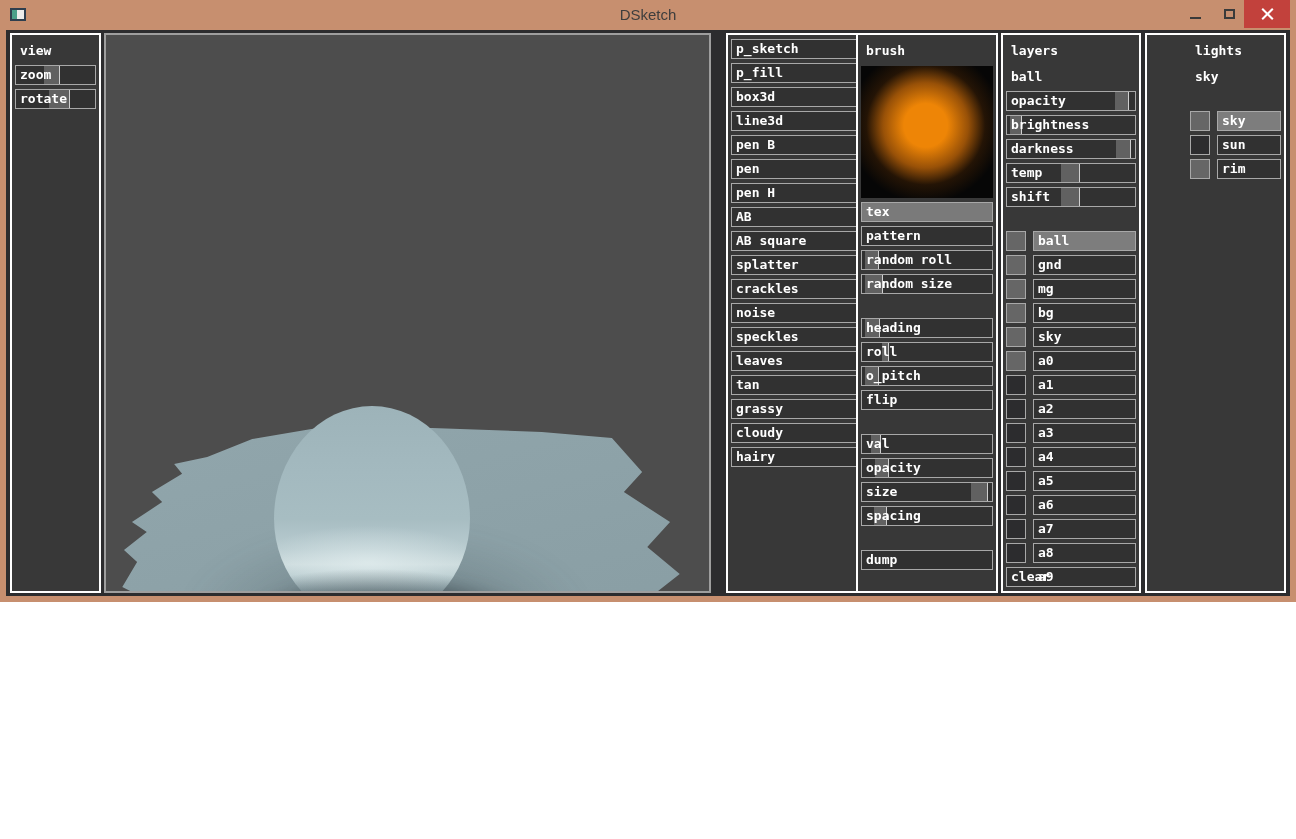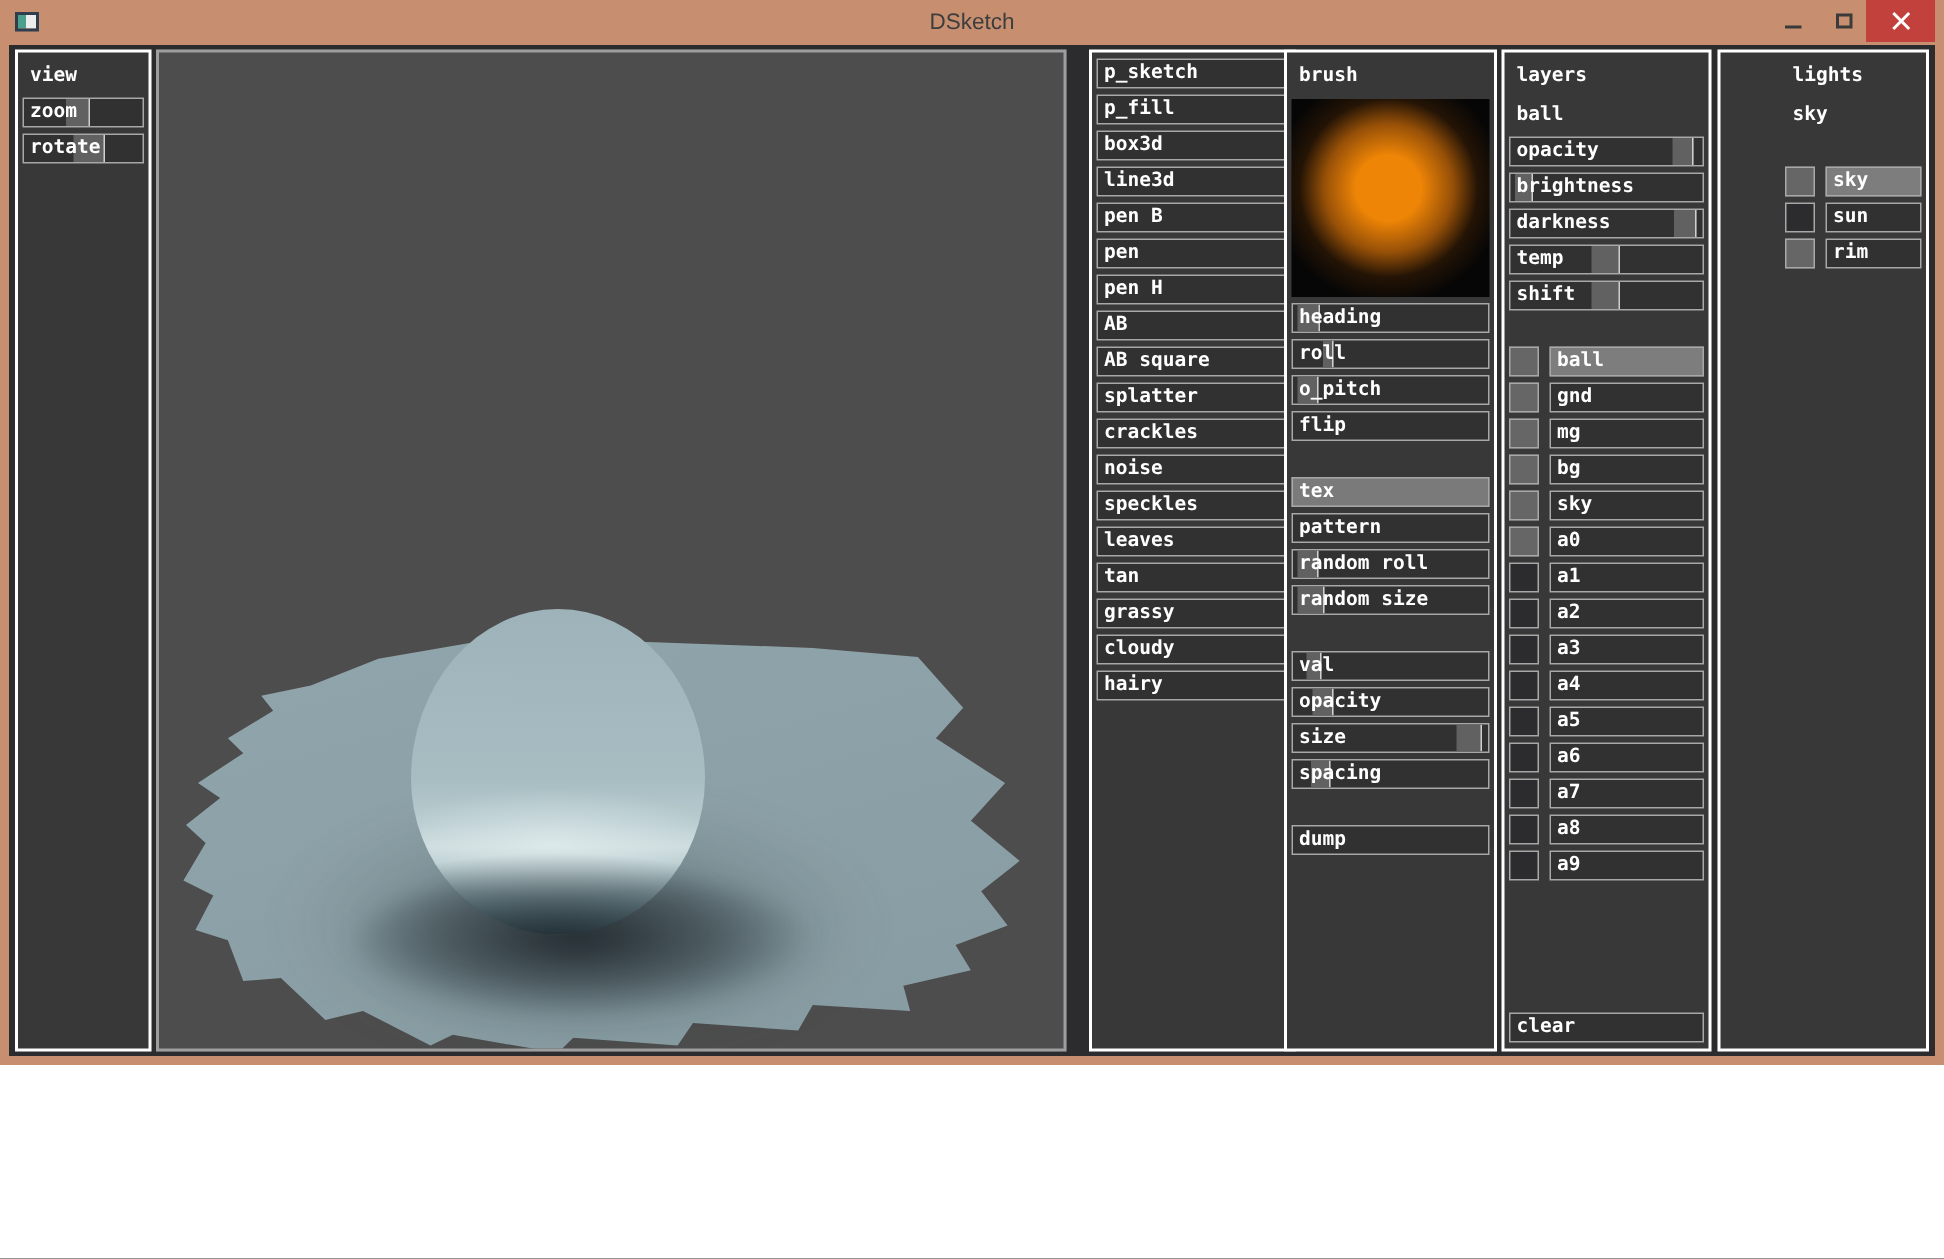--- a/index.html
+++ b/index.html
@@ -1,19 +1,19 @@
 <!DOCTYPE html>
 <html style="--titlebar: #c78f6f; --close: #c2413c; --canvas-bg: #4d4d4d; --ground-c1: #91a6ac; --ground-c2: #879ca2; --sphere-top: #9db3b9; --sphere-mid: #a7bdc2; --sphere-hi: #cbdadc; --sphere-bot: #55707a; --blob: #ee8506;"><head>
 <meta charset="utf-8">
 <style>
   * { margin:0; padding:0; box-sizing:border-box; }
   html,body { width:1296px; height:839px; overflow:hidden; }
   body { font-family:"DejaVu Sans Mono", monospace; }
 
-  .window { position:relative; width:1296px; height:710px; background:var(--titlebar,#c78f6f); }
+  .window { position:relative; width:1296px; height:602px; background:var(--titlebar,#c78f6f); }
 
   
   .titlebar { position:absolute; top:0; left:0; right:0; height:30px; }
   .app-icon { position:absolute; left:10px; top:8px; width:16px; height:13px;
               border:2px solid #2e3e4e; background:linear-gradient(90deg,#4aa08a 0 42%,#ececec 42% 100%); }
   .title { position:absolute; left:0; right:0; top:0; height:30px; line-height:30px; text-align:center;
            font-family:"Liberation Sans", sans-serif; font-size:15px; color:#3d3d3d; }
   .winbtn { position:absolute; top:0; height:28px; display:flex; align-items:center; justify-content:center; cursor:default; }
   .btn-min { right:86px; width:30px; }
   .btn-min .bar { width:11px; height:2px; background:#3a3a3a; margin-top:8px; }
@@ -139,30 +139,30 @@
           <div class="ctl"><span>cloudy</span></div>
           <div class="ctl"><span>hairy</span></div>
         </div>
     </div>
 
     <div class="panel p-brush">
       <div class="plabel">brush</div>
       <div class="preview"></div>
       <div id="brush-sections">
           <div class="section">
+            <div class="ctl active"><span>tex</span></div>
+            <div class="ctl"><span>pattern</span></div>
+            <div class="ctl"><div class="handle" style="left: 2%; width: 11%;"></div><span>random roll</span></div>
+            <div class="ctl"><div class="handle" style="left: 2%; width: 14%;"></div><span>random size</span></div>
+          </div>
+          <div class="section">
             <div class="ctl"><div class="handle" style="left: 2%; width: 12%;"></div><span>heading</span></div>
             <div class="ctl"><div class="handle" style="left: 15%; width: 6%;"></div><span>roll</span></div>
             <div class="ctl"><div class="handle" style="left: 2%; width: 11%;"></div><span>o_pitch</span></div>
             <div class="ctl"><span>flip</span></div>
-          </div>
-          <div class="section">
-            <div class="ctl active"><span>tex</span></div>
-            <div class="ctl"><span>pattern</span></div>
-            <div class="ctl"><div class="handle" style="left: 2%; width: 11%;"></div><span>random roll</span></div>
-            <div class="ctl"><div class="handle" style="left: 2%; width: 14%;"></div><span>random size</span></div>
           </div>
           <div class="section">
             <div class="ctl"><div class="handle" style="left: 7%; width: 8%;"></div><span>val</span></div>
             <div class="ctl"><div class="handle" style="left: 10%; width: 11%;"></div><span>opacity</span></div>
             <div class="ctl"><div class="handle" style="left: 84%; width: 13%;"></div><span>size</span></div>
             <div class="ctl"><div class="handle" style="left: 9%; width: 10%;"></div><span>spacing</span></div>
           </div>
           <div class="section">
             <div class="ctl"><span>dump</span></div>
           </div>

